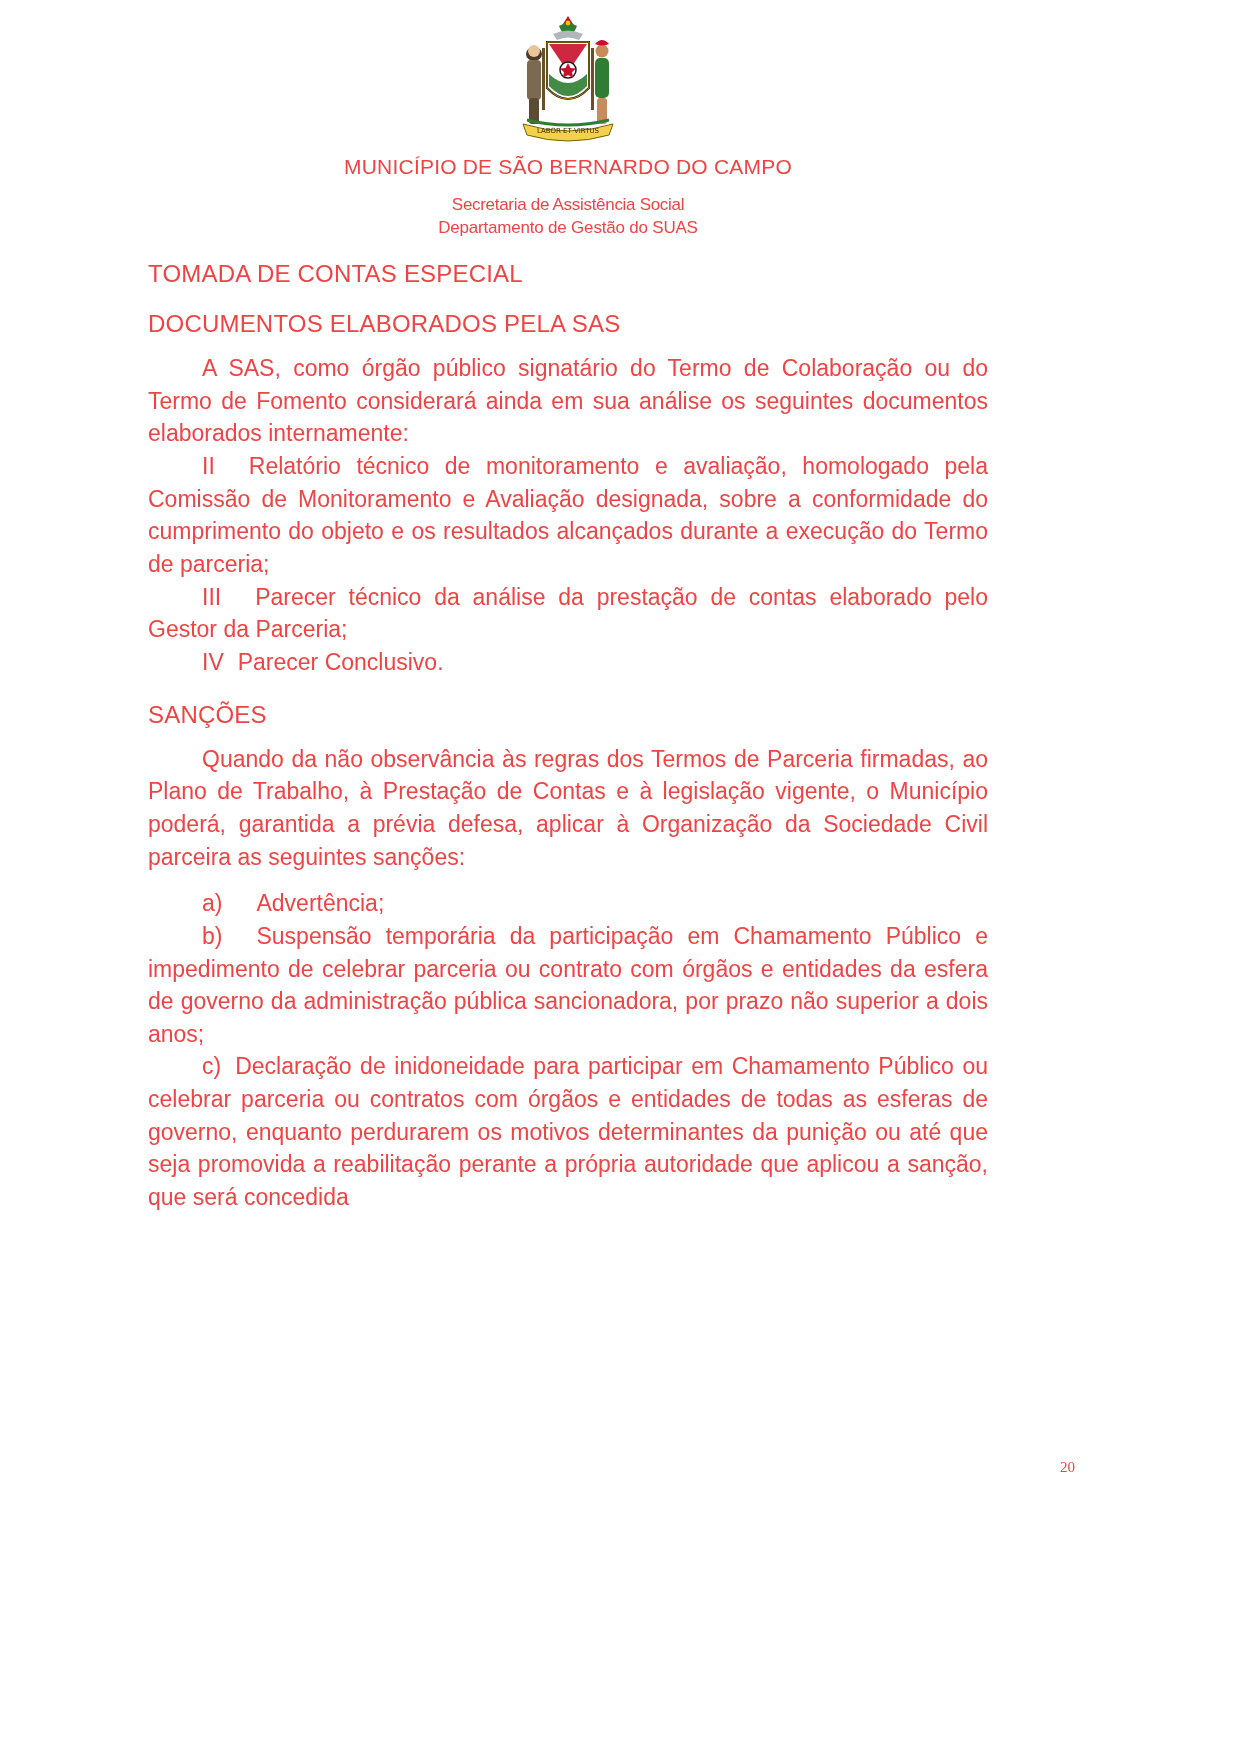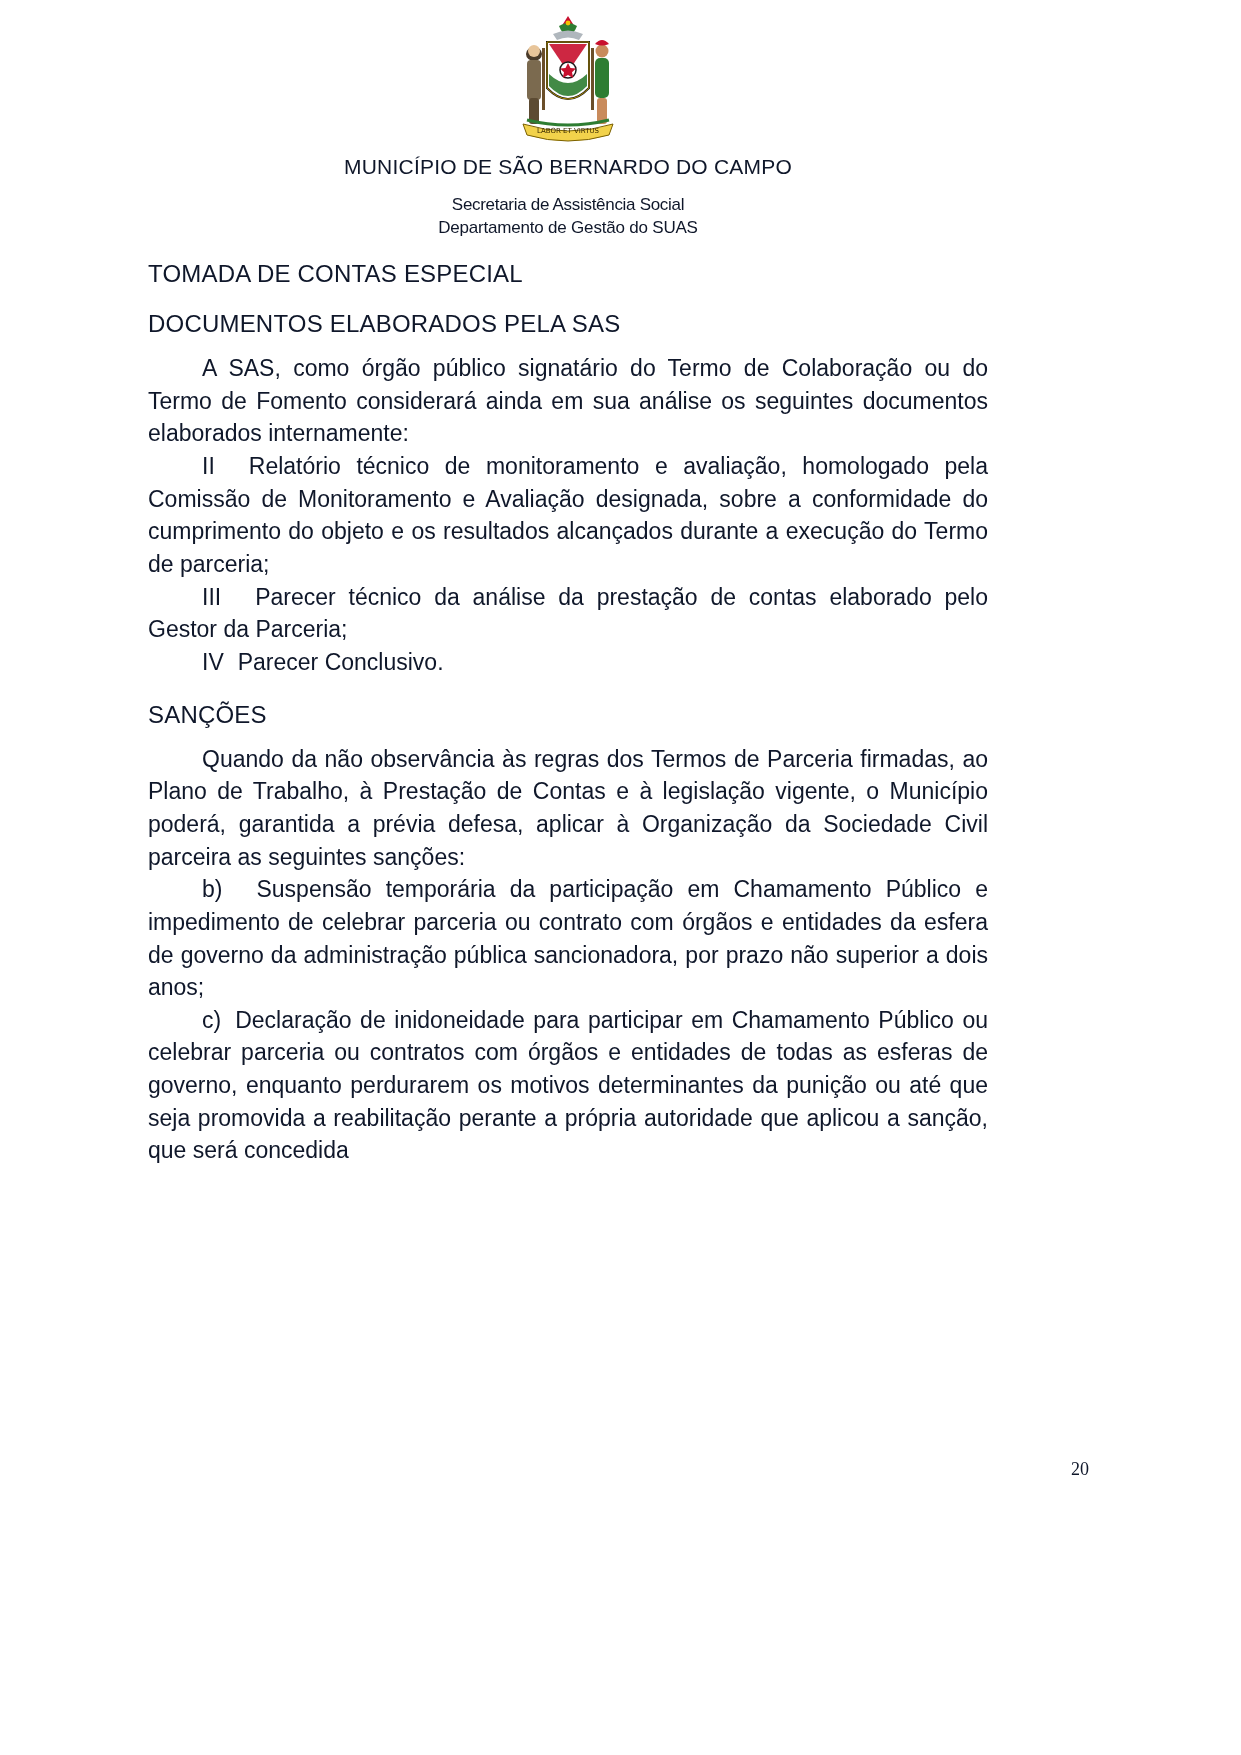--- a/index.html
+++ b/index.html
@@ -6,21 +6,21 @@
     margin: 0;
     padding: 0;
     background: #ffffff;
   }
   .page {
     position: relative;
     width: 1241px;
     height: 1755px;
     background: #ffffff;
     font-family: "Liberation Sans", sans-serif;
-    color: #0f172a;
+    color: #ef4444;
     box-sizing: border-box;
     padding: 0;
     overflow: hidden;
   }
   .content {
     position: absolute;
     left: 148px;
     top: 0;
     width: 840px;
   }
@@ -84,23 +84,23 @@
     margin: 0;
     padding: 0;
   }
   .ml-ind { margin-left: 54px; }
   .tabsp { display: inline-block; width: 34px; }
   .tabsp-sm { display: inline-block; width: 14px; }
 
   
   .page-number {
     position: absolute;
-    right: 152px;
+    right: 166px;
     top: 1459px;
-    font-size: 18px;
+    font-size: 15px;
     font-family: "Liberation Serif", serif;
     margin-left: 13px;
   }
 </style>
 </head>
 <body>
 
 <div class="page">
 
   <div class="content">
@@ -166,20 +166,23 @@
       <span class="ml-ind">III</span><span class="tabsp"></span><span>Parecer técnico da análise da prestação de contas elaborado pelo Gestor da Parceria;</span>
     </p>
 
     <p class="item">
       <span class="ml-ind">IV</span><span class="tabsp-sm"></span><span>Parecer Conclusivo.</span>
     </p>
 
     <div class="section-title">SANÇÕES</div>
     <p class="body indent gap">Quando da não observância às regras dos Termos de Parceria firmadas, ao Plano de Trabalho, à Prestação de Contas e à legislação vigente, o Município poderá, garantida a prévia defesa, aplicar à Organização da Sociedade Civil parceira as seguintes sanções:</p>
 
+    <p class="item gap">
+      <span class="ml-ind">a)</span><span class="tabsp"></span><span>Advertência;</span>
+    </p>
 
     <p class="item">
       <span class="ml-ind">b)</span><span class="tabsp"></span><span>Suspensão temporária da participação em Chamamento Público e impedimento de celebrar parceria ou contrato com órgãos e entidades da esfera de governo da administração pública sancionadora, por prazo não superior a dois anos;</span>
     </p>
 
     <p class="item">
       <span class="ml-ind">c)</span><span class="tabsp-sm"></span><span>Declaração de inidoneidade para participar em Chamamento Público ou celebrar parceria ou contratos com órgãos e entidades de todas as esferas de governo, enquanto perdurarem os motivos determinantes da punição ou até que seja promovida a reabilitação perante a própria autoridade que aplicou a sanção, que será concedida</span>
     </p>
 
   </div>

